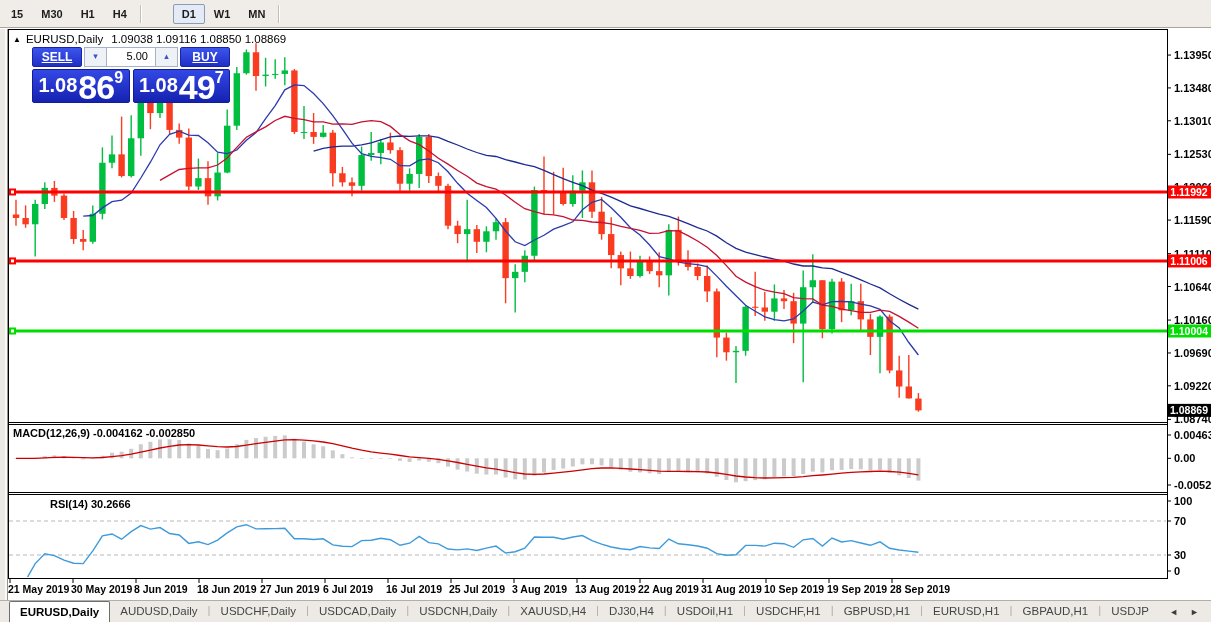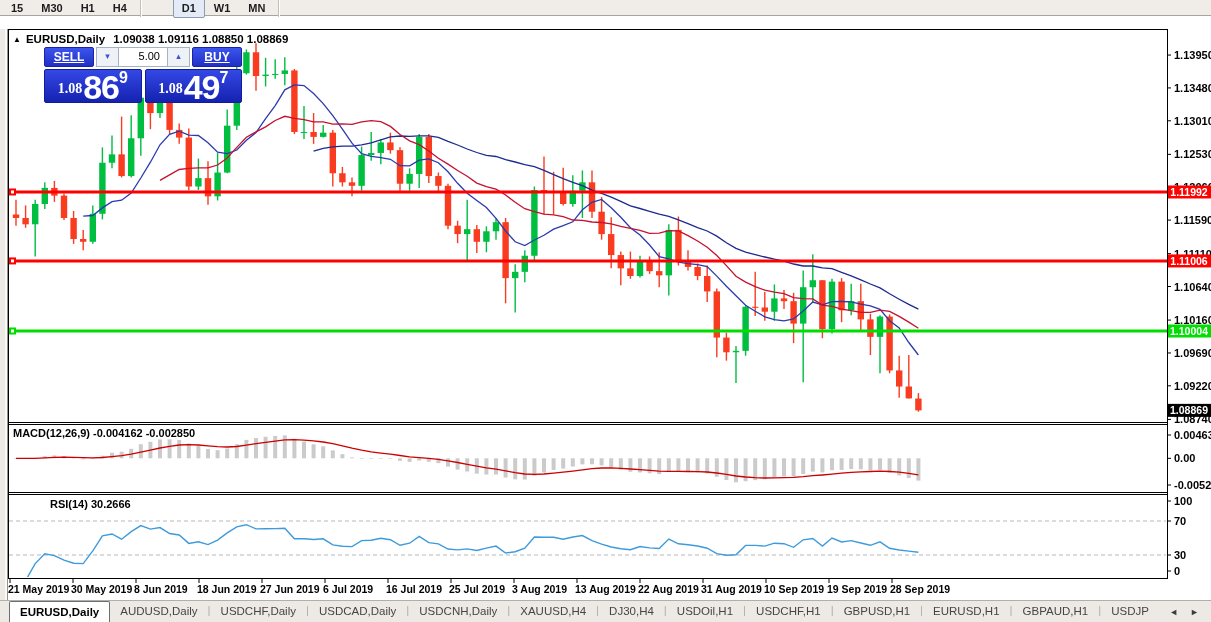--- a/index.html
+++ b/index.html
@@ -5,48 +5,48 @@
   * { box-sizing: border-box; }
   html,body { margin:0; padding:0; }
   body {
     width:1211px; height:622px; position:relative; overflow:hidden;
     background:#ffffff; font-family:"Liberation Sans", sans-serif;
   }
   svg text { font-family:"Liberation Sans", sans-serif; }
 
   
   .toolbar {
-    position:absolute; left:0; top:0; width:1211px; height:16px;
+    position:absolute; left:0; top:0; width:1211px; height:28px;
     background:#f0ede9; border-bottom:1px solid #a9a49d;
     display:flex; align-items:center; padding-left:2px;
   }
   .tf-btn {
     font-size:11px; font-weight:bold; color:#1c1c1c; padding:3px 8px;
     cursor:default; border:1px solid transparent;
   }
   .tf-btn.active { border:1px solid #8d9ab3; background:#e4eaf6; border-radius:2px;margin-left:28px; }
   .tf-sep { width:1px; height:18px; background:#c2beb7; box-shadow:1px 0 0 #ffffff; margin:0 4px; }
 
   
   .left-gutter {
     position:absolute; left:0; top:29px; width:8px; height:571px;
     background:#edeae5; border-right:1px solid #96928b;
     box-shadow: inset -2px 0 0 #fbfaf8;
   }
 
   
   .chart-title {
-    position:absolute; left:13px; top:33px; font-size:11.5px; font-weight:bold;
+    position:absolute; left:13px; top:33px; font-size:11.5px; font-weight:normal;
     color:#000; white-space:nowrap;
   }
   .chart-title .tri { font-size:8px; margin-right:5px; position:relative; top:-1px; }
   .chart-title .ohlc { margin-left:8px; }
 
   
-  .trade-panel { position:absolute; left:24px; top:47px; width:218px;padding-left:20px; }
+  .trade-panel { position:absolute; left:12px; top:47px; width:218px;padding-left:20px; }
   .tp-row1 { display:flex; height:20px; }
   .btn-trade {
     width:50px; background:linear-gradient(#3b55ec,#202fc6); color:#fff;
     font-size:12px; font-weight:bold; text-align:center; line-height:18px;
     text-decoration:underline; border:1px solid #1a23a8; border-radius:2px; cursor:pointer;
   }
   .spinner { flex:1; display:flex; border:1px solid #a6b3c6; background:#fff; margin:0 2px; }
   .spin-btn {
     width:22px; background:#eef1f5; color:#3a54cf; font-size:9px; text-align:center;
     line-height:17px; cursor:pointer;
@@ -54,21 +54,21 @@
   .spin-btn.down { border-right:1px solid #a6b3c6; }
   .spin-btn.up   { border-left:1px solid #a6b3c6; }
   .vol { flex:1; text-align:right; padding-right:7px; font-size:11px; font-weight:normal; line-height:17px; color:#000; }
   .tp-row2 { display:flex; margin-top:2px; height:34px; }
   .price-box {
     flex:1; background:linear-gradient(#3448e6,#1522b0); border:1px solid #111c96;
     border-radius:2px; color:#fff; display:flex; align-items:flex-end;
     justify-content:center; padding-bottom:1px; cursor:pointer;
   }
   .price-box + .price-box { margin-left:3px; }
-  .pb-small { font-size:14px; font-weight:bold; margin:0 1px 4px 0;font-family:Liberation Serif, serif; }
+  .pb-small { font-size:20px; font-weight:bold; margin:0 1px 4px 0; }
   .pb-big   { font-size:34px; font-weight:bold; line-height:27px; letter-spacing:-1px;margin-top:10px; }
   .pb-sup   { font-size:16px; font-weight:bold; margin-bottom:14px; }
 
   
   .ind-label { position:absolute; left:13px; font-size:11px; font-weight:bold; color:#000; white-space:nowrap; }
   #macd-label { top:427px; }
   #rsi-label  { top:498px;margin-left:37px; }
 
   
   .tabbar {

